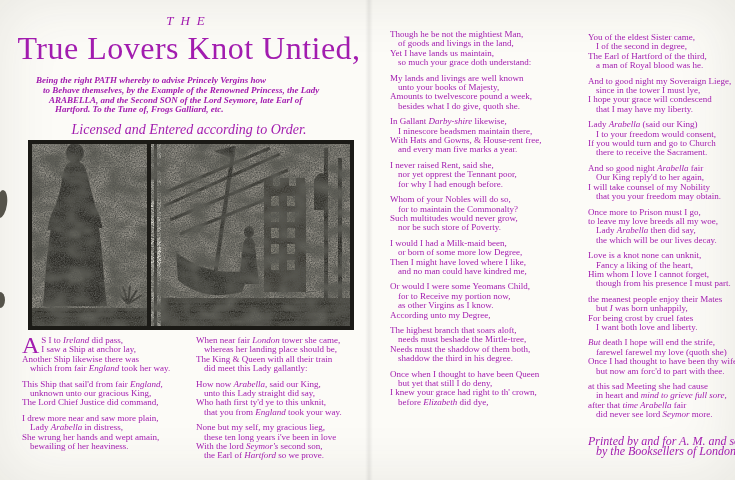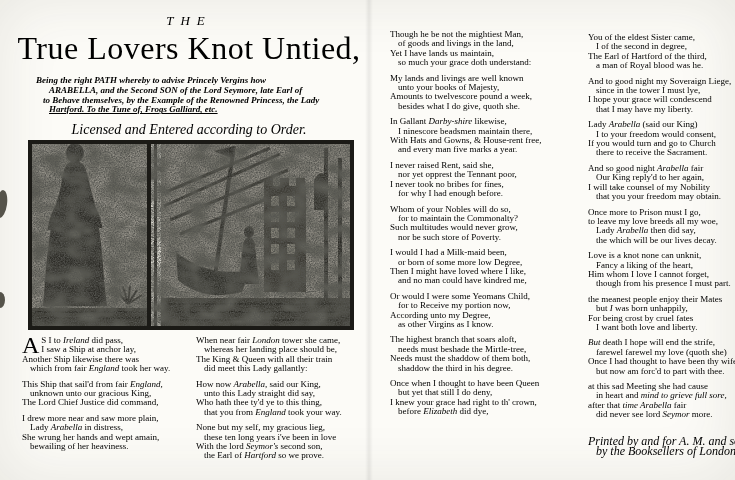--- a/index.html
+++ b/index.html
@@ -3,40 +3,40 @@
 <meta charset="utf-8">
 <style>
   html,body{margin:0;padding:0;}
   body{
     width:735px;height:480px;overflow:hidden;
     background:#f3f2ec;
     font-family:"Liberation Serif","DejaVu Serif",serif;
   }
   .sheet{
     position:relative;width:735px;height:480px;
-    background:#fcfbf7;color:#000000;
+    background:#fcfbf7;color:#a21caf;
     box-shadow:inset 0 0 60px rgba(60,55,40,0.10);
   }
   .fold{
     position:absolute;left:365px;top:0;width:8px;height:480px;
     background:linear-gradient(90deg,rgba(0,0,0,0) 0%,rgba(0,0,0,0.07) 50%,rgba(0,0,0,0) 100%);
   }
   .edge-mark{position:absolute;background:#55534a;border-radius:50%;}
   .em1{left:-4px;top:190px;width:11px;height:28px;transform:rotate(8deg);}
   .em2{left:-5px;top:292px;width:10px;height:16px;}
 
   
   .header{position:absolute;left:8px;top:13px;width:362px;text-align:center;}
   .kicker{font-size:13px;letter-spacing:7px;font-style:italic;}
   .main-title{font-size:32px;letter-spacing:0.5px;margin-top:1px;white-space:nowrap;}
   .subtitle{margin:9px 0 0 28px;text-align:left;font-style:italic;font-weight:bold;
             font-size:9px;line-height:9.8px;}
   .subtitle .s1{margin-left:7px;}
   .subtitle .s2{margin-left:13px;}
-  .subtitle .s3{margin-left:13px;text-decoration:underline;}
+  .subtitle .s3{margin-left:19px;}
   .sub-line{white-space:nowrap;}
   .license{margin-top:7px;font-style:italic;font-size:14px;}
 
   
   .woodcut{position:absolute;left:28px;top:140px;}
 
   
   .col{position:absolute;width:176px;}
   .c1{left:22px;top:336px;}
   .c2{left:196px;top:336px;}
@@ -56,22 +56,22 @@
 
   <div class="fold"></div>
   <div class="edge-mark em1"></div>
   <div class="edge-mark em2"></div>
 
   <div class="header">
     <div class="kicker">THE</div>
     <div class="main-title">True Lovers Knot Untied,</div>
     <div class="subtitle">
       <div class="sub-line s0">Being the right PATH whereby to advise Princely Vergins how</div>
+      <div class="sub-line s1">to Behave themselves, by the Example of the Renowned Princess, the Lady</div>
       <div class="sub-line s2">ARABELLA, and the Second SON of the Lord Seymore, late Earl of</div>
-      <div class="sub-line s1">to Behave themselves, by the Example of the Renowned Princess, the Lady</div>
       <div class="sub-line s3">Hartford. To the Tune of, Frogs Galliard, etc.</div>
     </div>
     <div class="license">Licensed and Entered according to Order.</div>
   </div>
 
   <svg class="woodcut" width="326" height="190" viewBox="0 0 326 190" aria-hidden="true">
     <defs>
       <filter id="grain" x="0" y="0" width="100%" height="100%">
         <feTurbulence type="fractalNoise" baseFrequency="0.8" numOctaves="3" seed="9"></feTurbulence>
         <feColorMatrix type="matrix" values="0 0 0 0 0.09  0 0 0 0 0.09  0 0 0 0 0.08  1.1 1.1 1.1 0 -1.2"></feColorMatrix>
@@ -156,21 +156,21 @@
   <div class="col c2">
       <div class="stanza">
         <div class="vline">When near fair <i>London</i> tower she came,</div>
         <div class="vline ind">whereas her landing place should be,</div>
         <div class="vline">The King &amp; Queen with all their train</div>
         <div class="vline ind">did meet this Lady gallantly:</div>
       </div>
       <div class="stanza">
         <div class="vline">How now <i>Arabella</i>, said our King,</div>
         <div class="vline ind">unto this Lady straight did say,</div>
-        <div class="vline">Who hath thee ty'd ye to this thing,</div>
+        <div class="vline">Who hath first ty'd ye to this unknit,</div>
         <div class="vline ind">that you from <i>England</i> took your way.</div>
       </div>
       <div class="stanza">
         <div class="vline">None but my self, my gracious lieg,</div>
         <div class="vline ind">these ten long years i've been in love</div>
         <div class="vline">With the lord <i>Seymor's</i> second son,</div>
         <div class="vline ind">the Earl of <i>Hartford</i> so we prove.</div>
       </div>
     </div>
   <div class="col c3">
@@ -188,40 +188,39 @@
       </div>
       <div class="stanza">
         <div class="vline">In Gallant <i>Darby-shire</i> likewise,</div>
         <div class="vline ind">I ninescore beadsmen maintain there,</div>
         <div class="vline">With Hats and Gowns, &amp; House-rent free,</div>
         <div class="vline ind">and every man five marks a year.</div>
       </div>
       <div class="stanza">
         <div class="vline">I never raised Rent, said she,</div>
         <div class="vline ind">nor yet opprest the Tennant poor,</div>
-        <div class="vline">I never took no bribes for fines,</div>
         <div class="vline ind">for why I had enough before.</div>
       </div>
       <div class="stanza">
         <div class="vline">Whom of your Nobles will do so,</div>
         <div class="vline ind">for to maintain the Commonalty?</div>
         <div class="vline">Such multitudes would never grow,</div>
         <div class="vline ind">nor be such store of Poverty.</div>
       </div>
       <div class="stanza">
         <div class="vline">I would I had a Milk-maid been,</div>
         <div class="vline ind">or born of some more low Degree,</div>
         <div class="vline">Then I might have loved where I like,</div>
         <div class="vline ind">and no man could have kindred me,</div>
       </div>
       <div class="stanza">
         <div class="vline">Or would I were some Yeomans Child,</div>
         <div class="vline ind">for to Receive my portion now,</div>
+        <div class="vline ind">as other Virgins as I know.</div>
         <div class="vline">According unto my Degree,</div>
-        <div class="vline ind">as other Virgins as I know.</div>
       </div>
       <div class="stanza">
         <div class="vline">The highest branch that soars aloft,</div>
         <div class="vline ind">needs must beshade the Mirtle-tree,</div>
         <div class="vline">Needs must the shaddow of them both,</div>
         <div class="vline ind">shaddow the third in his degree.</div>
       </div>
       <div class="stanza">
         <div class="vline">Once when I thought to have been Queen</div>
         <div class="vline ind">but yet that still I do deny,</div>

